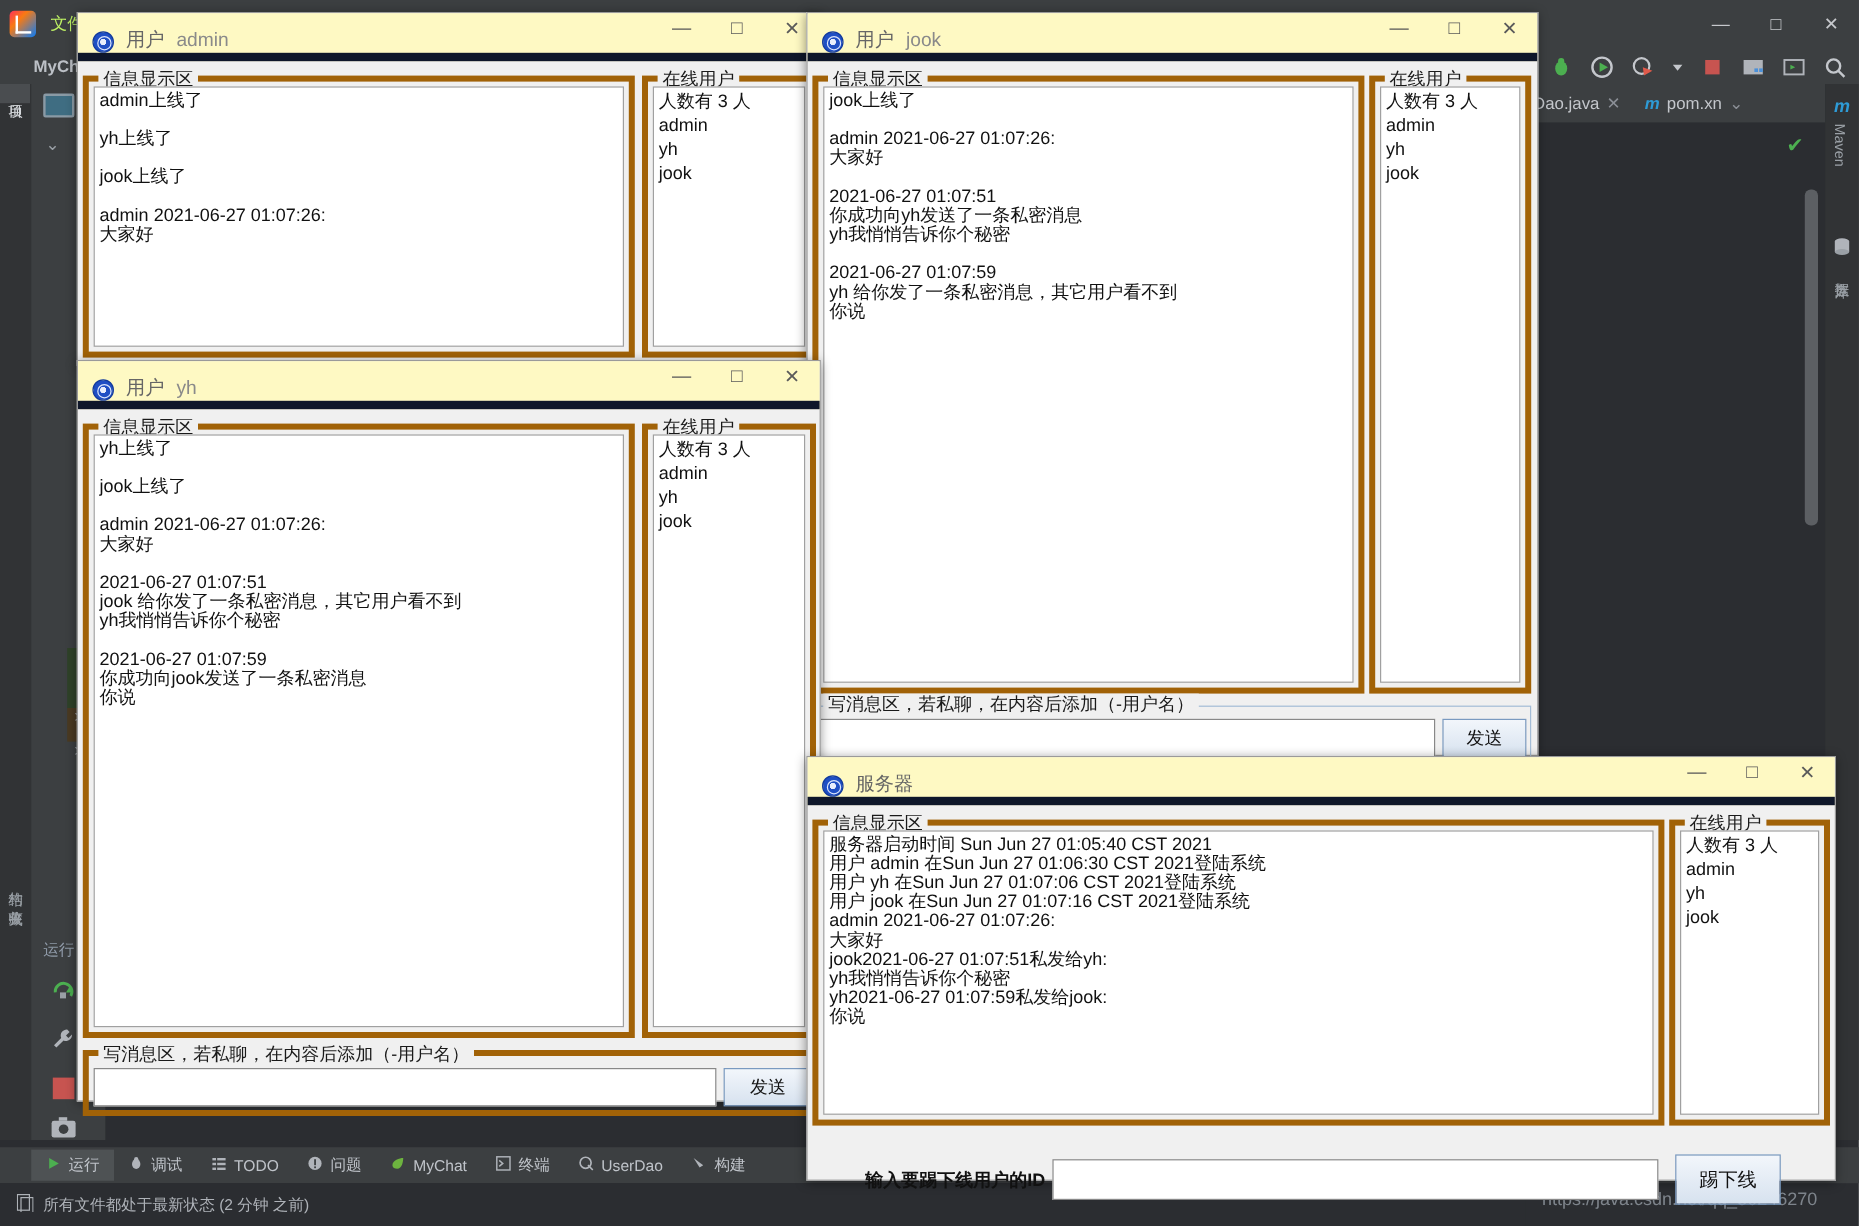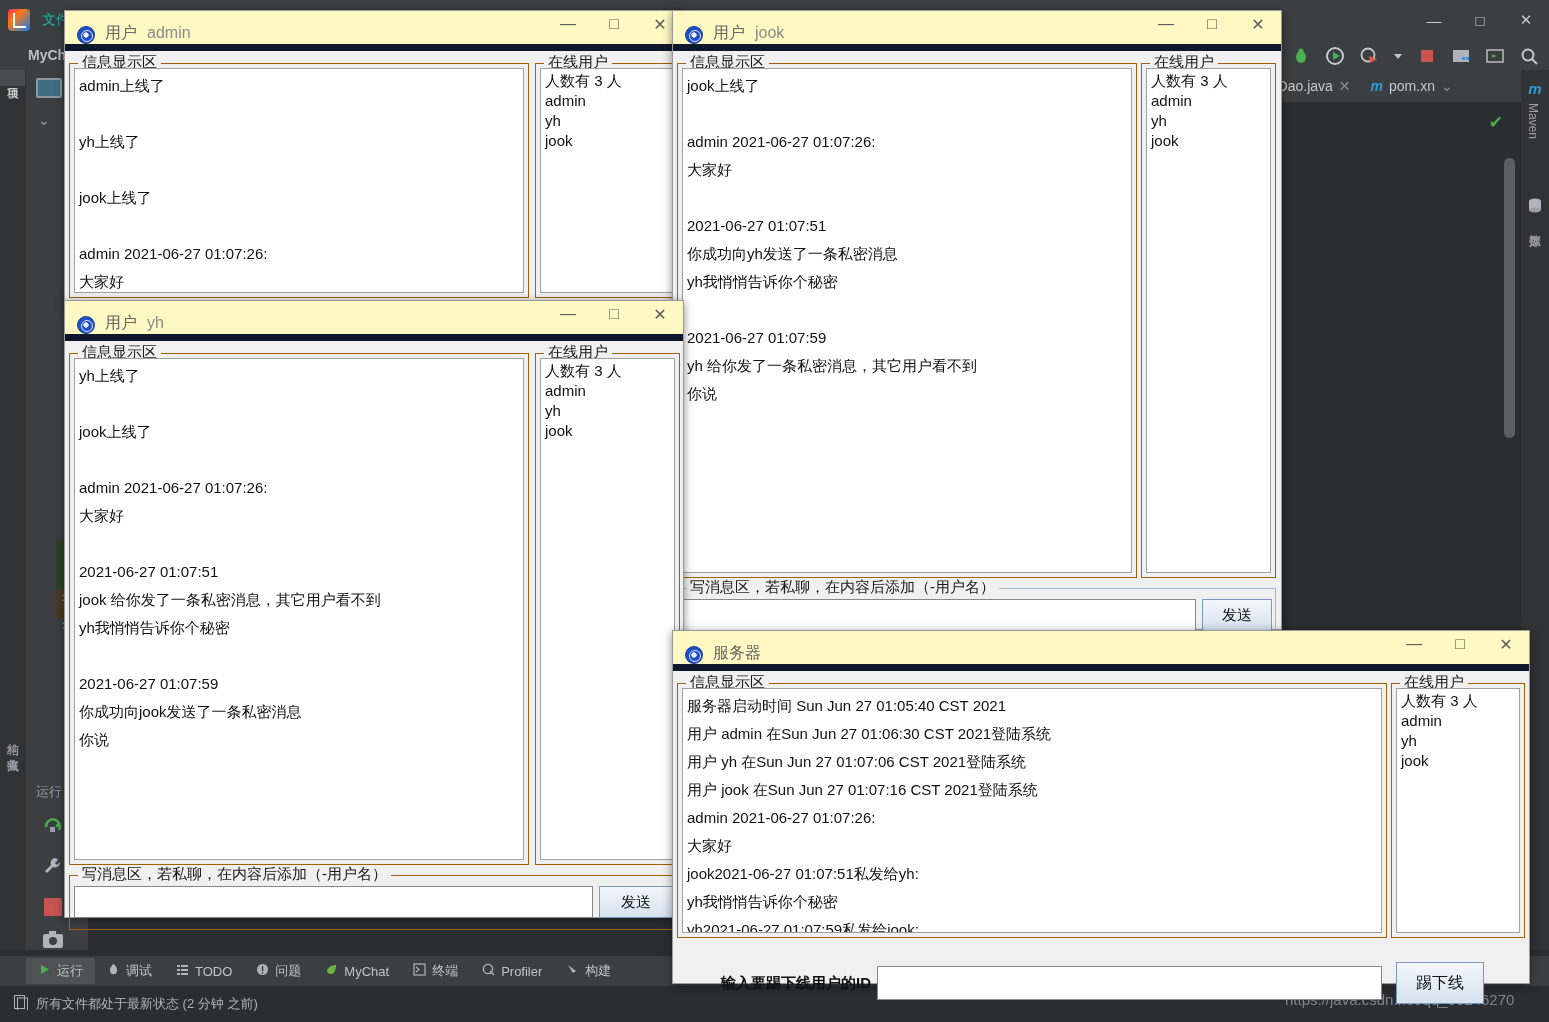--- a/index.html
+++ b/index.html
@@ -23,21 +23,21 @@
   .ij-logo {
     width: 22px; height: 22px; margin-left: 8px; margin-right: 12px;
     background: linear-gradient(135deg,#fe315d 0%,#f97a12 35%,#087cfa 100%);
     border-radius: 4px; position: relative;
   }
   .ij-logo::after {
     content: ""; position: absolute; left: 5px; top: 4px;
     width: 11px; height: 13px; border-left: 2px solid #fff; border-bottom: 2px solid #fff;
   }
   .ide-menu-item {
-    color: #14b8a6; font-size: 14px; margin-right: 30px; white-space: nowrap; font-family: Liberation Serif, serif;
+    color: #bef264; font-size: 14px; margin-right: 30px; white-space: nowrap; font-family: Liberation Serif, serif;
   }
   .ide-wincontrols {
     position: absolute; right: 0; top: 0; height: 40px; display: flex;
   }
   .ide-wincontrols div {
     width: 46px; height: 40px; color: #c6c8cc; font-size: 15px;
     display: flex; align-items: center; justify-content: center;
   }
   .ide-projbar {
     position: absolute; left: 0; top: 40px; width: 1549px; height: 30px;
@@ -135,30 +135,30 @@
   }
   .swing-title-text { color: #666; font-size: 16px; }
   .swing-title-text .uname { color: #8a8a8a; margin-left: 10px; }
   .win-btns { margin-left: auto; display: flex; }
   .win-btns span {
     width: 46px; height: 40px; display: flex; align-items: center;
     justify-content: center; color: #5a5a5a; font-size: 16px;
   }
   .swing-body { position: relative; padding: 0; background: #f0f0f0; }
 
-  .titled-panel { position: absolute; border: 1px solid #a16207; }
+  .titled-panel { position: absolute; border: 5px solid #a16207; }
   .titled-panel > .tp-legend {
     position: absolute; top: -11px; left: 8px; background: #f0f0f0;
     padding: 0 4px; font-size: 15px; color: #1a1a1a; white-space: nowrap;
   }
   .textarea-box {
     position: absolute; left: 4px; top: 4px; right: 4px; bottom: 4px;
     background: #ffffff; border: 1px solid #a0a0a0; overflow: hidden;
     padding: 3px 4px;
-    font-size: 15px; color: #111; line-height: 28px; white-space: pre-wrap;
+    font-size: 15px; color: #111; line-height: 16px; white-space: pre-wrap;
   }
   .list-box {
     position: absolute; left: 4px; top: 4px; right: 4px; bottom: 4px;
     background: #ffffff; border: 1px solid #a0a0a0; overflow: hidden;
     padding: 2px 4px; font-size: 15px; color: #111; line-height: 20px;
   }
   .send-row { position: absolute; display: flex; align-items: center; gap: 6px; }
   .msg-input {
     background: #fff; border: 1px solid #888; height: 32px;
     font-size: 14px; padding: 0 5px;
@@ -355,21 +355,21 @@
             <rect x="1" y="1" width="11" height="11" fill="none" stroke="#b0b4ba" stroke-width="1.2"></rect>
             <polyline points="3,4 6,6.5 3,9" fill="none" stroke="#b0b4ba" stroke-width="1.2"></polyline>
           </svg></span>
       <span>终端</span>
     </div>
     <div class="bt-item">
       <span><svg width="13" height="13" viewBox="0 0 13 13">
             <circle cx="6" cy="6" r="4.6" fill="none" stroke="#b0b4ba" stroke-width="1.4"></circle>
             <path d="M8 8l4 4" stroke="#b0b4ba" stroke-width="1.4"></path>
           </svg></span>
-      <span>Profiler</span>
+      <span>UserDao</span>
     </div>
     <div class="bt-item">
       <span><svg width="13" height="13" viewBox="0 0 13 13">
             <path d="M2 2l5 8 3-2z" fill="#b0b4ba"></path>
           </svg></span>
       <span>构建</span>
     </div>
   </div>
 
   <div class="ide-statusbar">

